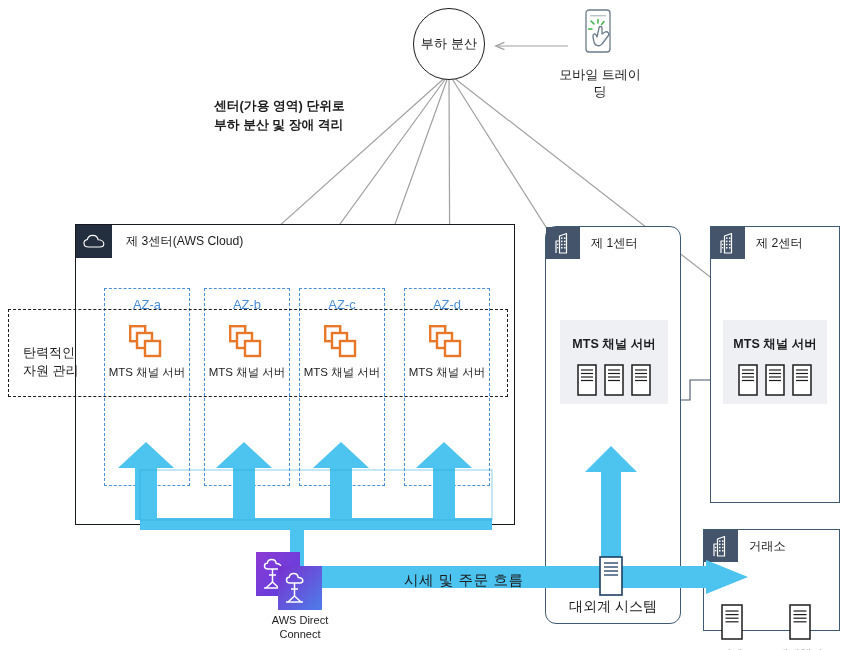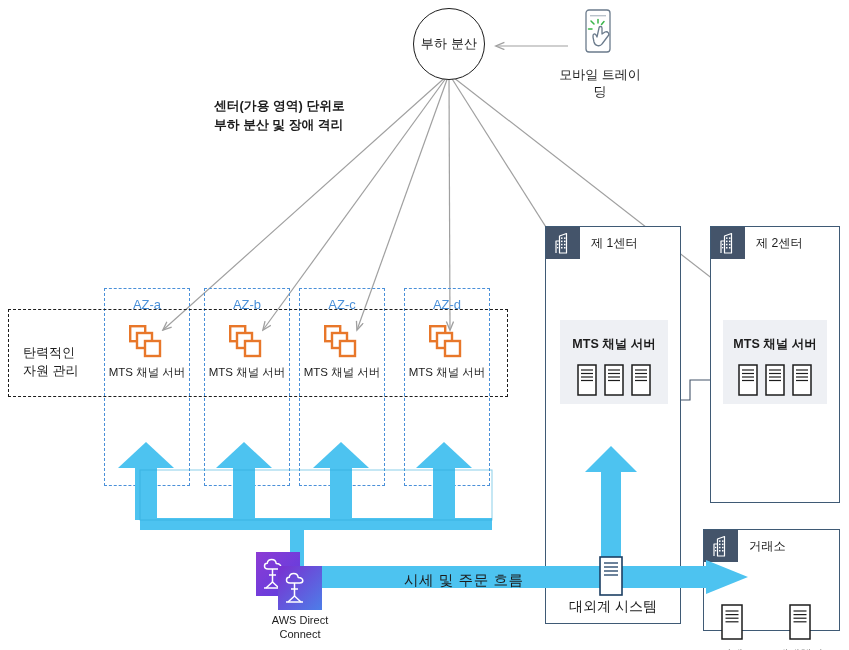--- a/index.html
+++ b/index.html
@@ -188,20 +188,30 @@
       </g>
       <path d="M22,20 C22,18 25,18 25,20 L25,26 L28,24 C31,23 33,26 31,28 L25,36 C23,39 18,38 17,34 L16,29 C15.5,26 18,25 19,27 L20,29 Z" fill="#fff" stroke="#6b7b8c" stroke-width="1.3" stroke-linejoin="round"></path>
     </svg>
     <div class="mobile-label">모바일
 트레이딩</div>
   </div>
 
   <div class="caption">센터(가용 영역) 단위로
 부하 분산 및 장애 격리</div>
 
+  <div class="box container-box aws" style="left:75px; top:224px; width:440px; height:301px;">
+    <div class="cont-header">
+      <div class="cont-badge">
+        <svg width="22" height="15" viewBox="0 0 22 15">
+          <path d="M5.5,13 C2.6,13 1,11.2 1,9.2 C1,7.3 2.4,5.8 4.3,5.6 C4.8,3.1 7,1.3 9.7,1.3 C12.4,1.3 14.7,3.2 15.1,5.8 C18,5.9 20.8,7.5 20.8,10 C20.8,11.8 19.3,13 17,13 Z" fill="none" stroke="#ffffff" stroke-width="1.15" stroke-linejoin="round"></path>
+        </svg>
+      </div>
+      <div class="cont-title">제 3센터(AWS Cloud)</div>
+    </div>
+  </div>
 
   <div class="az-box" style="left:104px; top:288px; width:86px; height:198px;">
     <div class="az-label">AZ-a</div>
     <div class="az-node">
       <svg width="36" height="34" viewBox="0 0 36 34">
         <rect x="1.2" y="1.2" width="15" height="15" fill="#fff" stroke="#e8772a" stroke-width="2.4"></rect>
         <rect x="8" y="8" width="15" height="15" fill="#fff" stroke="#e8772a" stroke-width="2.4"></rect>
         <rect x="16" y="16" width="15" height="15" fill="#fff" stroke="#e8772a" stroke-width="2.4"></rect>
       </svg>
       <div class="az-node-label">MTS 채널
@@ -246,21 +256,21 @@
       <div class="az-node-label">MTS 채널
 서버</div>
     </div>
   </div>
 
   <div class="elastic-box">
     <div class="elastic-label">탄력적인
 자원 관리</div>
   </div>
 
-  <div class="box container-box" style="left:545px; top:226px; width:136px; height:398px;">
+  <div class="box container-box" style="left:545px; top:226px; width:136px; height:398px;border-radius:11px;">
     <div class="cont-header">
       <div class="cont-badge">
         <svg width="16" height="22" viewBox="0 0 16 22">
           <path d="M4.5,21 L4.5,4 L11.5,1.5 L11.5,21 Z M1,21 L1,9 L4.5,9" fill="none" stroke="#fff" stroke-width="1.2" stroke-linejoin="round"></path>
           <g fill="#fff">
             <rect x="6" y="5.4" width="1.5" height="1.5"></rect>
               <rect x="9" y="5.4" width="1.5" height="1.5"></rect>
             <rect x="6" y="8.6" width="1.5" height="1.5"></rect>
               <rect x="9" y="8.6" width="1.5" height="1.5"></rect>
             <rect x="6" y="11.8" width="1.5" height="1.5"></rect>

